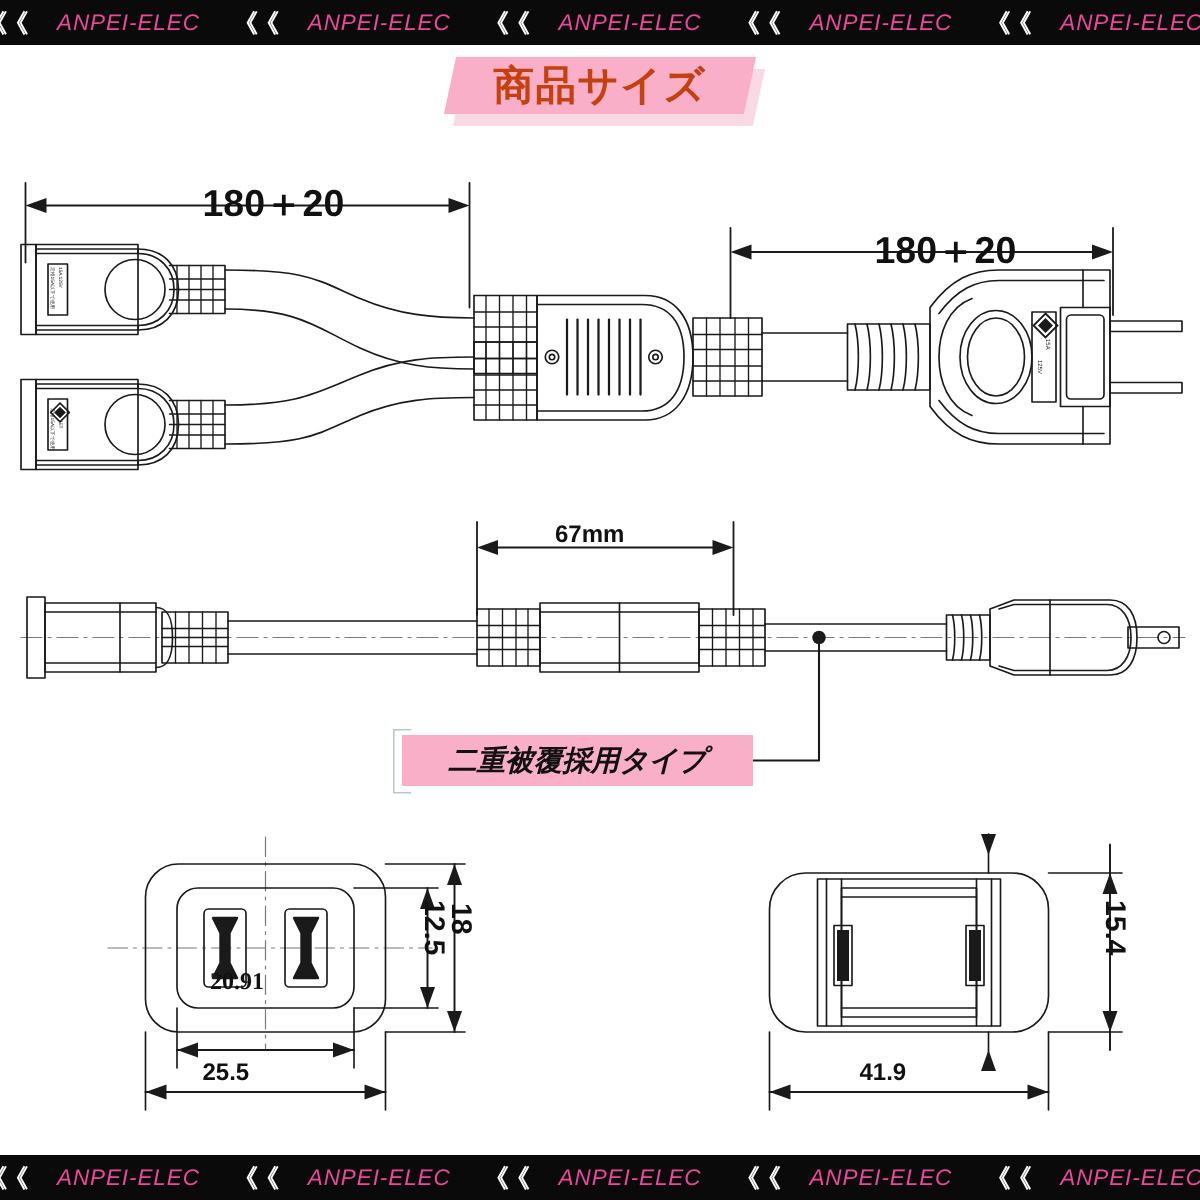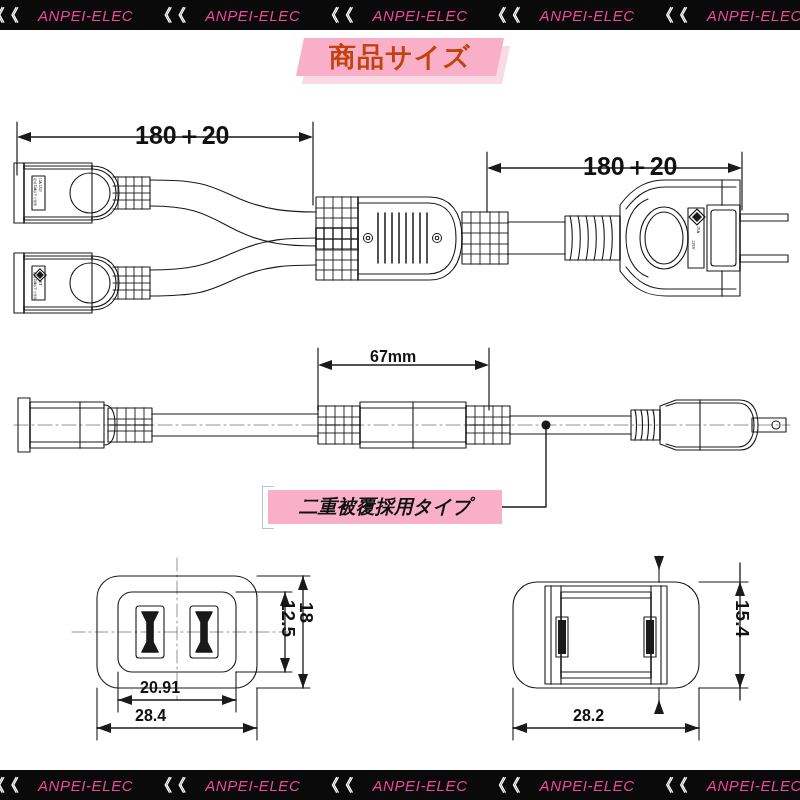--- a/index.html
+++ b/index.html
@@ -436,25 +436,25 @@
 
   </g>
 </svg>
 
 <div class="dim dim-big" style="left:135px;top:119px;">180＋20</div>
 <div class="dim dim-big" style="left:583px;top:150px;">180＋20</div>
 <div class="dim dim-mid" style="left:370px;top:348px;">67mm</div>
 
 <div class="dim dim-sm rot90" style="left:317px;top:602px;">18</div>
 <div class="dim dim-sm rot90" style="left:299px;top:600px;">12.5</div>
-<div class="dim dim-mid" style="left:140px;top:679px;">20.91</div>
-<div class="dim dim-mid" style="left:135px;top:707px;">28.4</div>
+<div class="dim dim-mid" style="left:140px;top:646px;font-family:Liberation Serif, serif;">20.91</div>
+<div class="dim dim-mid" style="left:135px;top:707px;">25.5</div>
 
 <div class="dim dim-sm rot90" style="left:753px;top:600px;">15.4</div>
-<div class="dim dim-mid" style="left:573px;top:707px;">28.2</div>
+<div class="dim dim-mid" style="left:573px;top:707px;">41.9</div>
 
 <div class="microlabel" style="left:41px;top:178px;transform:rotate(90deg);">15A 125V</div>
 <div class="microlabel" style="left:36px;top:178px;transform:rotate(90deg);">定格15A以下で使用</div>
 <div class="microlabel" style="left:41px;top:280px;transform:rotate(90deg);">JET</div>
 <div class="microlabel" style="left:36px;top:272px;transform:rotate(90deg);">定格15A以下で使用</div>
 <div class="microlabel" style="left:700px;top:226px;transform:rotate(90deg);font-size:4px;">15A</div>
 <div class="microlabel" style="left:695px;top:240px;transform:rotate(90deg);font-size:4px;">125V</div>
 
 <svg style="position:absolute;left:688px;top:208px;width:18px;height:18px;" viewBox="0 0 18 18">
   <polygon points="9,1 17,9 9,17 1,9" fill="none" stroke="#1a1a1a" stroke-width="1.2"></polygon>

